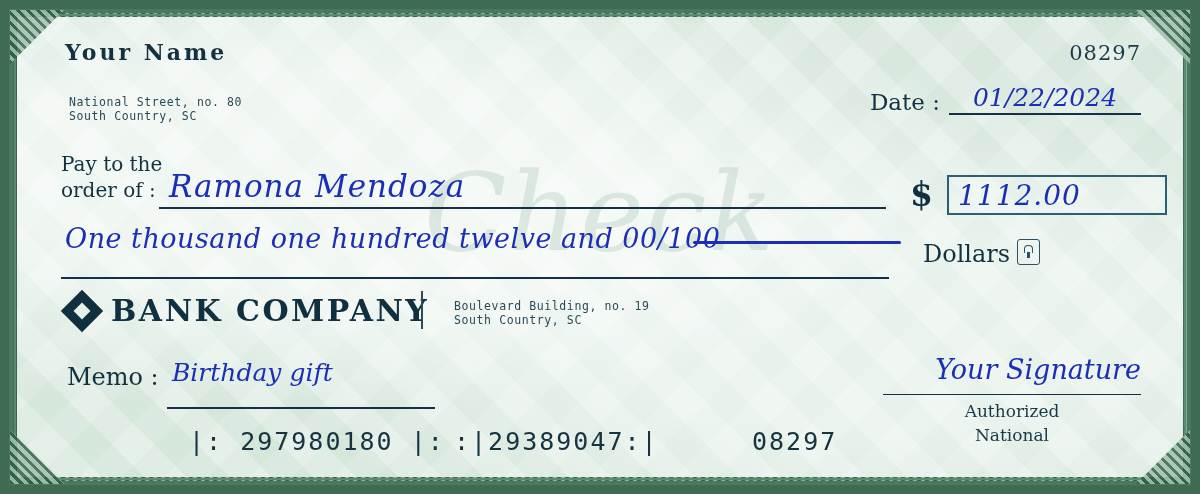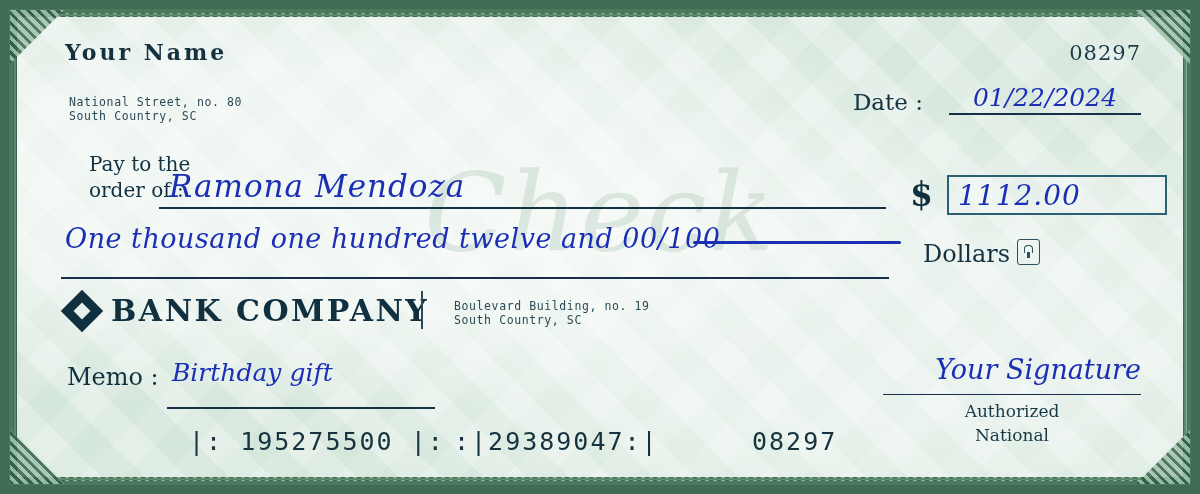--- a/index.html
+++ b/index.html
@@ -124,21 +124,21 @@
     color: #1b3b4a;
     letter-spacing: 1px;
   }
 
   .date-row {
     position: absolute;
     right: 42px;
     top: 66px;
     display: flex;
     align-items: flex-end;
-    gap: 26px;
+    gap: 9px;
   }
   .date-label {
     font-family: "DejaVu Serif", serif;
     font-size: 23px;
     color: #123242;
   }
   .date-value {
     font-family: "DejaVu Serif", serif;
     font-style: italic;
     font-size: 25px;
@@ -151,21 +151,20 @@
 
   
   .payto-label {
     position: absolute;
     left: 44px;
     top: 134px;
     font-family: "DejaVu Serif", serif;
     font-size: 20px;
     line-height: 26px;
     color: #123242;
-    margin-left: 28px;
   }
   .payee-line {
     position: absolute;
     left: 142px;
     top: 156px;
     width: 727px;
     border-bottom: 2px solid #16304a;
     height: 34px;
   }
   .payee-name {
@@ -463,19 +462,19 @@
     <div class="memo-value">Birthday gift</div>
 
     <div class="signature">Your Signature</div>
     <div class="sig-line"></div>
     <div class="sig-caption">
       <div>Authorized</div>
       <div>National</div>
     </div>
 
     <div class="micr">
-      <span class="routing">|: 195275500 |:</span>
+      <span class="routing">|: 297980180 |:</span>
       <span class="account">:|29389047:|</span>
       <span class="serial">08297</span>
     </div>
 
   </div>
 </div>
 
 </body></html>

